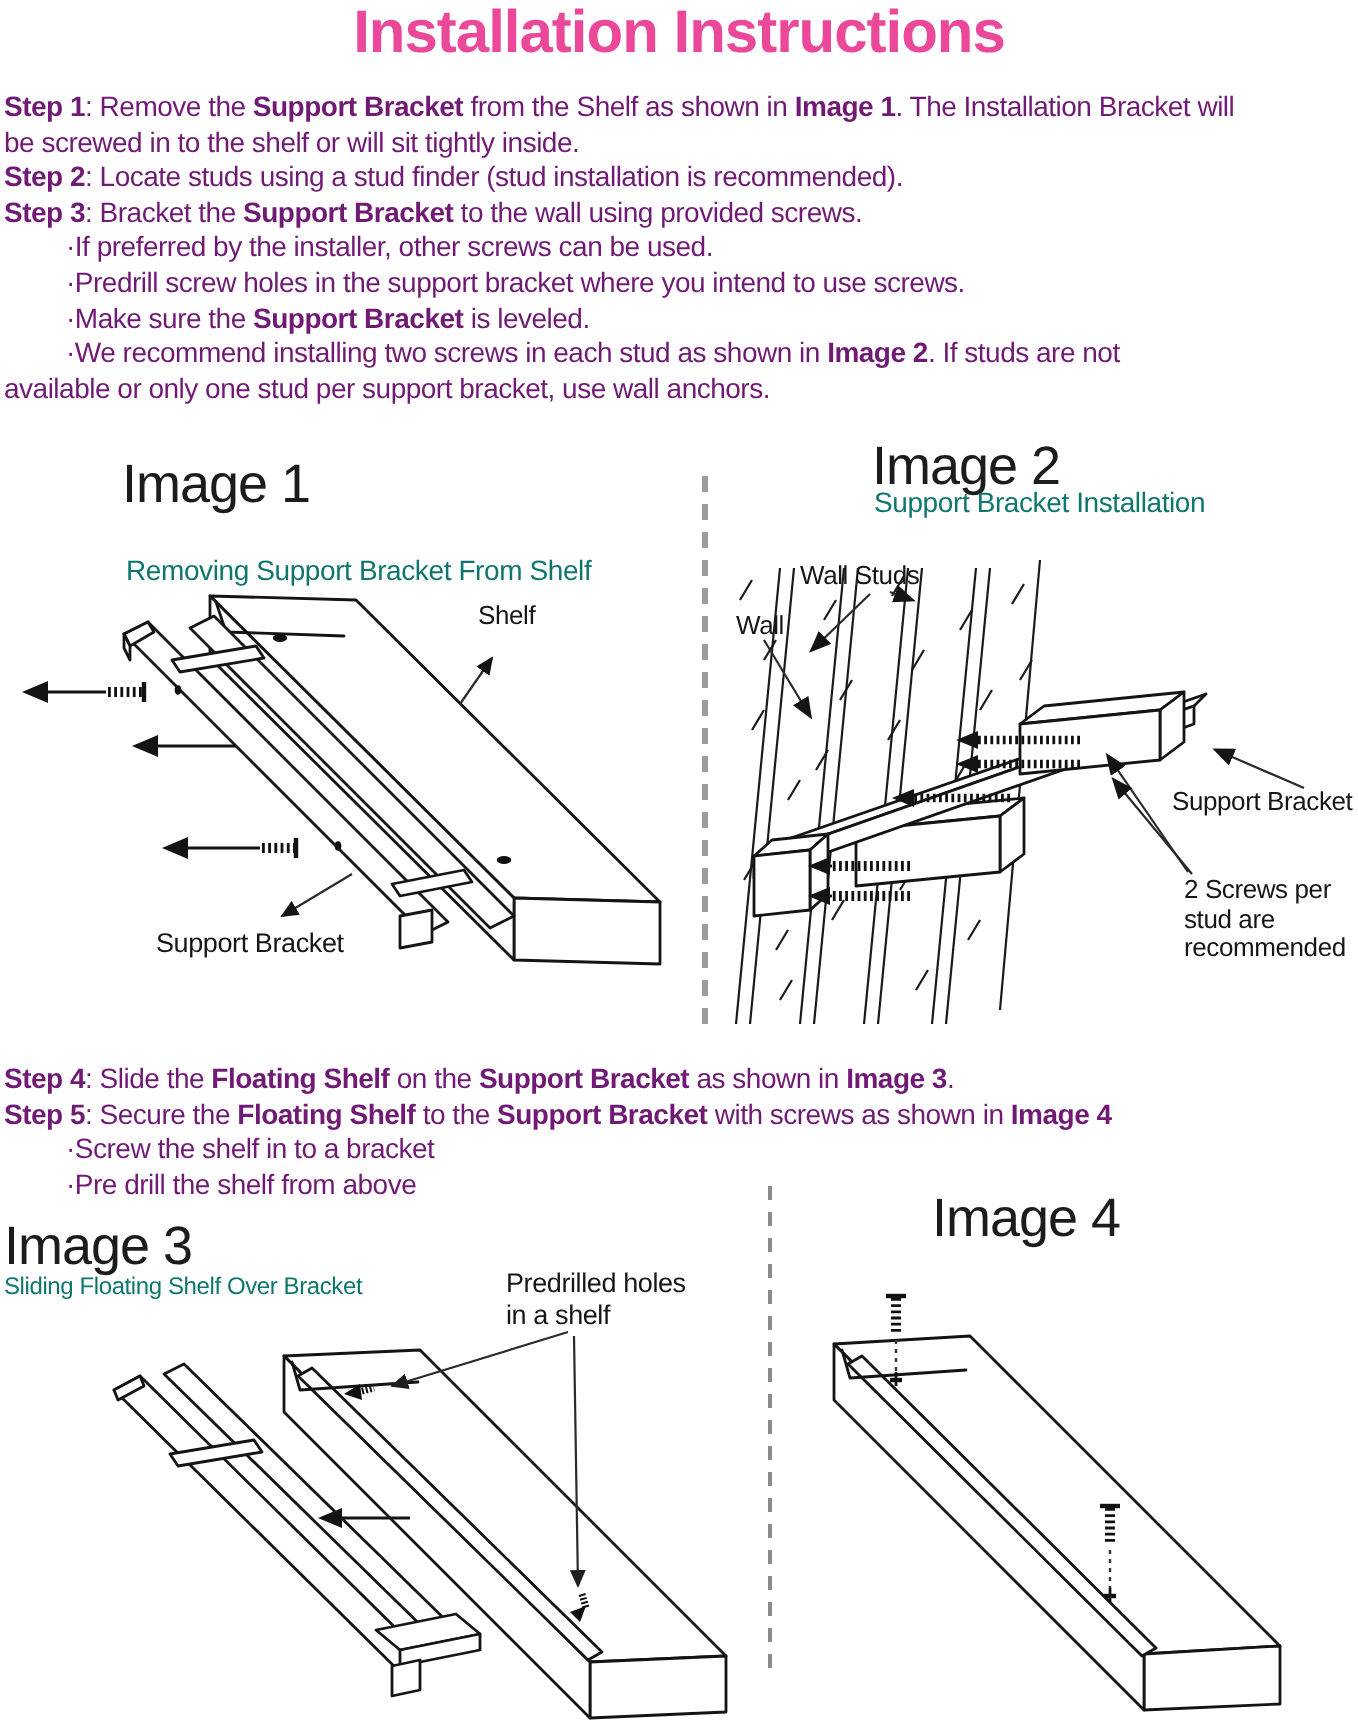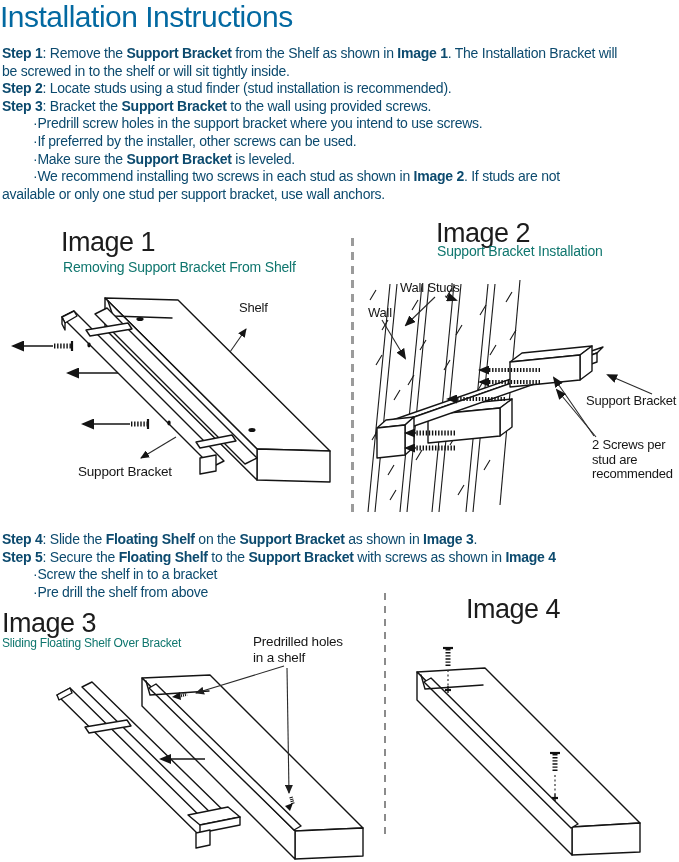--- a/index.html
+++ b/index.html
@@ -1,21 +1,21 @@
 <!DOCTYPE html>
 <html><head>
 <meta charset="utf-8">
 <style>
   html,body{margin:0;padding:0;background:#fff;}
   .page{position:relative;width:679px;height:862px;background:#ffffff;overflow:hidden;
         font-family:"Liberation Sans",sans-serif;color:#1b1b1b;}
-  .main-title{position:absolute;top:0;left:0;width:679px;text-align:left;
-        font-size:30px;font-weight:400;letter-spacing:-.5px;color:#0369a1;white-space:nowrap;}
+  .main-title{position:absolute;top:0;left:0;width:679px;text-align:center;
+        font-size:30px;font-weight:700;letter-spacing:-.5px;color:#ec4899;white-space:nowrap;}
   .steps{position:absolute;left:2px;width:677px;font-size:14px;line-height:17.6px;
-        letter-spacing:-.25px;color:#0c4a6e;}
+        letter-spacing:-.25px;color:#701a75;}
   .steps-top{top:45px;}
   .steps-bottom{top:531px;}
   .steps p{margin:0;white-space:nowrap;}
   .steps p.ind{text-indent:31px;}
   .steps .b{font-weight:700;}
   .fig-title{position:absolute;font-size:27px;font-weight:400;letter-spacing:-.5px;
         color:#1c1c1c;white-space:nowrap;}
   .fig-subtitle{position:absolute;font-size:14px;font-weight:400;letter-spacing:-.2px;
         color:#0f766e;white-space:nowrap;}
   .divider{position:absolute;}
@@ -39,29 +39,29 @@
 
 <div class="page">
 
   <div class="main-title">Installation Instructions</div>
 
   <div class="steps steps-top">
     <p><span class="b">Step 1</span><span>: Remove the </span><span class="b">Support Bracket</span><span> from the Shelf as shown in </span><span class="b">Image 1</span><span>. The Installation Bracket will</span></p>
     <p><span>be screwed in to the shelf or will sit tightly inside.</span></p>
     <p><span class="b">Step 2</span><span>: Locate studs using a stud finder (stud installation is recommended).</span></p>
     <p><span class="b">Step 3</span><span>: Bracket the </span><span class="b">Support Bracket</span><span> to the wall using provided screws.</span></p>
+    <p class="ind"><span>·If preferred by the installer, other screws can be used.</span></p>
     <p class="ind"><span>·Predrill screw holes in the support bracket where you intend to use screws.</span></p>
-    <p class="ind"><span>·If preferred by the installer, other screws can be used.</span></p>
     <p class="ind"><span>·Make sure the </span><span class="b">Support Bracket</span><span> is leveled.</span></p>
     <p class="ind"><span>·We recommend installing two screws in each stud as shown in </span><span class="b">Image 2</span><span>. If studs are not</span></p>
     <p><span>available or only one stud per support bracket, use wall anchors.</span></p>
   </div>
 
   <div class="fig-title" style="left:61px;top:227px;">Image 1</div>
-  <div class="fig-subtitle" style="left:63px;top:259px;">Removing Support Bracket From Shelf</div>
+  <div class="fig-subtitle" style="left:63px;top:277px;">Removing Support Bracket From Shelf</div>
 
   <div class="fig-title" style="left:436px;top:218px;">Image 2</div>
   <div class="fig-subtitle" style="left:437px;top:243px;">Support Bracket Installation</div>
 
   <div class="divider d1"></div>
 
   <svg style="left:0;top:285px;" width="352" height="235" viewBox="0 0 352 235">
     <defs>
       <marker id="ah1" markerUnits="userSpaceOnUse" markerWidth="13" markerHeight="11" refX="11" refY="5.5" orient="auto">
         <path d="M0,0 L13,5.5 L0,11 z" fill="#141414"></path>

